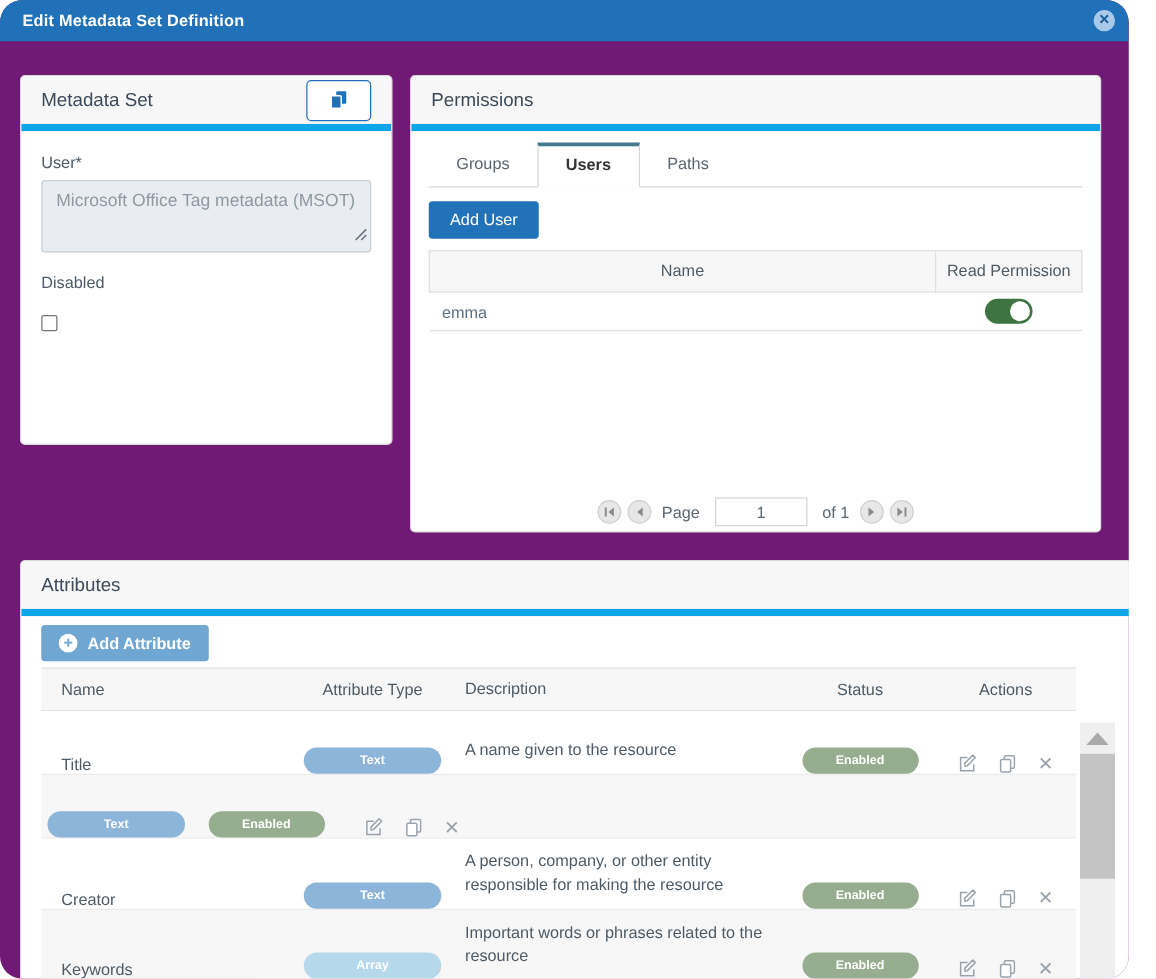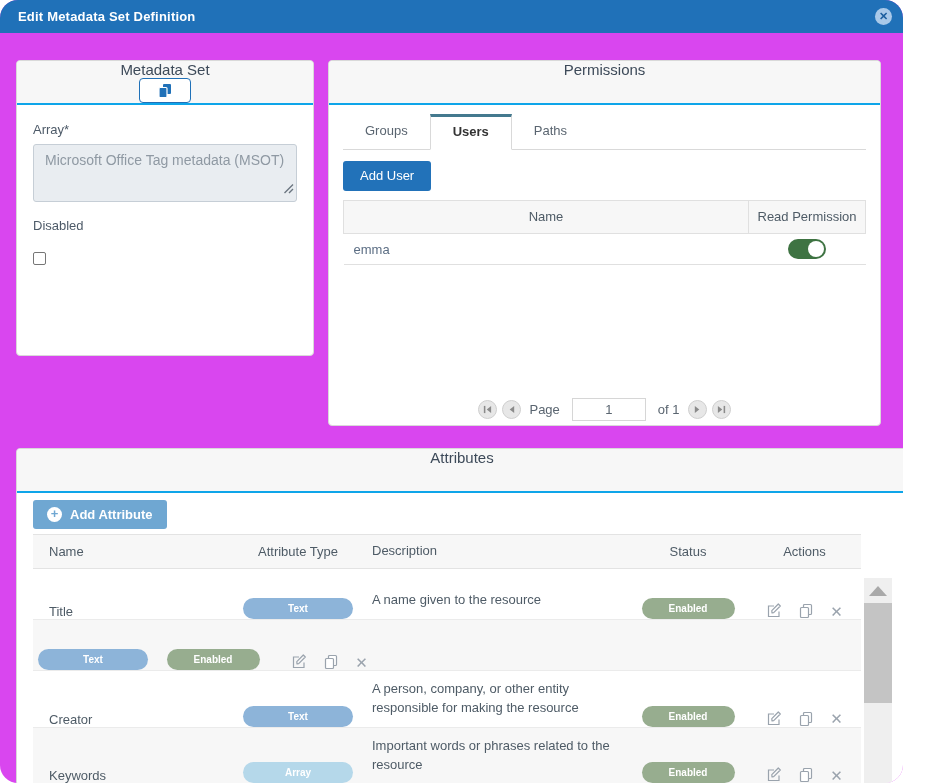--- a/index.html
+++ b/index.html
@@ -1,31 +1,31 @@
 <!DOCTYPE html>
 <html><head>
 <meta charset="utf-8">
 <style>
   * { box-sizing: border-box; }
   html,body { margin:0; padding:0; background:#fff; }
   body { font-family:"Liberation Sans", sans-serif; }
-  .screen { position:relative; width:903px; height:783px; overflow:hidden; background:#d946ef;border-radius:18px; }
+  .screen { position:relative; width:903px; height:783px; overflow:hidden; background:#701a75;border-radius:18px; }
 
   
   .titlebar { position:absolute; top:0; left:0; width:100%; height:33px; background:#2071b8;
               display:flex; align-items:center; justify-content:space-between; padding:0 11px 0 18px; }
   .titlebar-title { color:#fff; font-size:13px; font-weight:bold; letter-spacing:.2px; }
   .close-btn { width:17px; height:17px; border-radius:50%; background:#a9c9e9; color:#1d5f9f;
                display:flex; align-items:center; justify-content:center; font-size:11px; font-weight:bold;
                cursor:pointer; line-height:1; }
 
   
   .panel { position:absolute; background:#fff; border:1px solid #d9d9d9; border-radius:4px; }
-  .panel-head { height:44px; background:#f7f7f7; border-bottom:2px solid #0ea5e9; border-radius:4px 4px 0 0;
-                display:flex; align-items:center; justify-content:space-between; padding:0 16px;flex-direction:column; }
+  .panel-head { height:44px; background:#f7f7f7; border-bottom:6px solid #0ea5e9; border-radius:4px 4px 0 0;
+                display:flex; align-items:center; justify-content:space-between; padding:0 16px; }
   .panel-title { font-size:15px; color:#3d4a59; }
 
   
   #metadata-panel { left:16px; top:60px; width:298px; height:296px; }
   .copy-btn { width:52px; height:33px; background:#fff; border:1px solid #2071b8; border-radius:4px;
               display:flex; align-items:center; justify-content:center; cursor:pointer; }
   .meta-body { padding:17px 16px; }
   .field-label { font-size:13px; color:#4d5a68; margin:0 0 7px; }
   .field-label.spaced { margin-top:16px; }
   .text-input { width:100%; height:31px; background:#e9edf1; border:1px solid #c6ced6; border-radius:3px;
@@ -114,21 +114,21 @@
       <span class="copy-btn">
         <span style="display:inline-flex">
           <svg width="16" height="16" viewBox="0 0 16 16">
             <rect x="6" y="1" width="8" height="10" rx="1" fill="#2071b8"></rect>
             <rect x="2" y="4.5" width="8" height="10" rx="1" fill="#2071b8" stroke="#ffffff" stroke-width="1.2"></rect>
           </svg>
         </span>
       </span>
     </div>
     <div class="meta-body">
-      <div class="field-label">Array*</div>
+      <div class="field-label">User*</div>
       <div class="textarea-wrap">
         <textarea class="text-input" style="">Microsoft Office Tag metadata (MSOT)</textarea>
         <span class="resize-grip">
           <svg width="11" height="11" viewBox="0 0 11 11">
             <path d="M1.5 10L10 1.5 M6 10l4-4" stroke="#6b7680" stroke-width="1.4" fill="none"></path>
           </svg>
         </span>
       </div>
       <div class="field-label spaced">Disabled</div>
       <span class="checkbox"></span>

